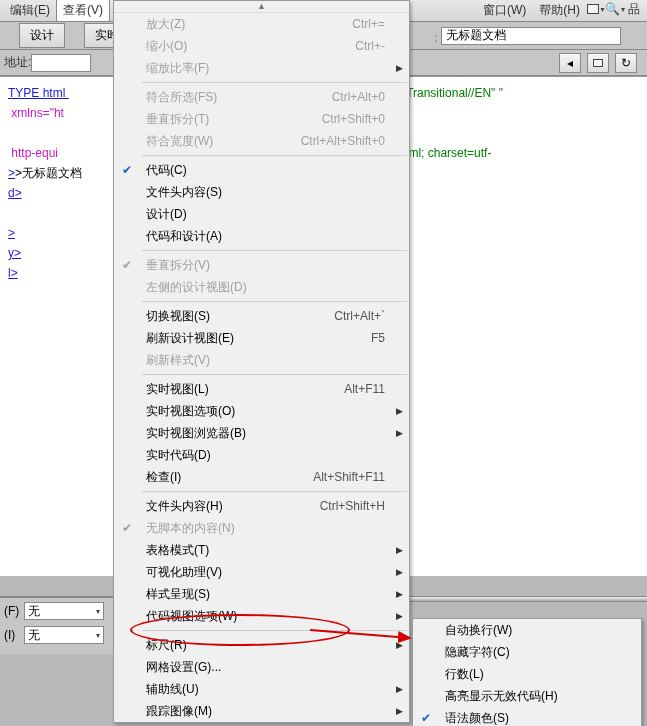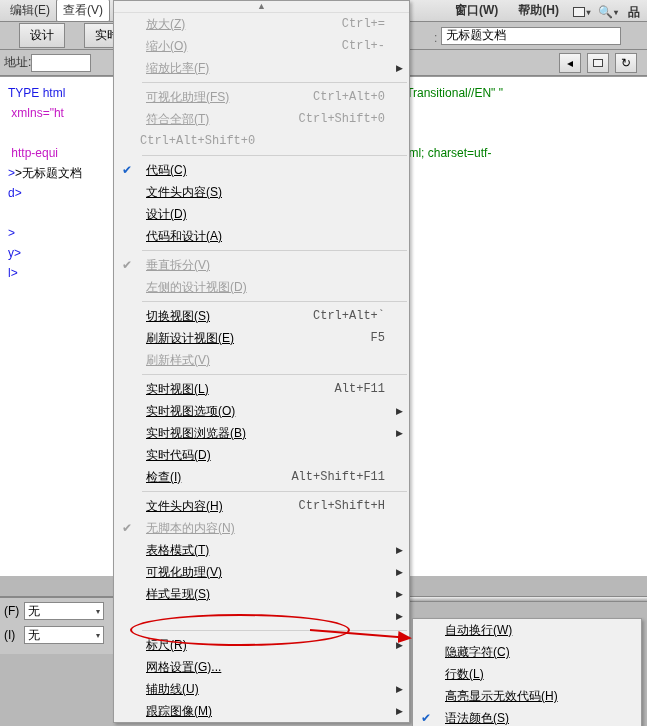--- a/index.html
+++ b/index.html
@@ -1,48 +1,48 @@
 <!DOCTYPE html>
 <html><head>
 <meta charset="utf-8">
 <style>
 * { margin: 0; padding: 0; box-sizing: border-box; font-family: "Microsoft YaHei", Tahoma, sans-serif; font-size: 12px; }
 body { background: #b8b8b8; width: 647px; height: 726px; overflow: hidden; position: relative; }
 
 .topbar { height: 22px; background: linear-gradient(#e8e8e8,#d6d6d6); border-bottom: 1px solid #888; display: flex; align-items: center; padding: 0 4px; }
 .topbar .mitem { padding: 2px 6px; color: #333; }
 .topbar .mitem.active { background: #fff; border: 1px solid #888; border-radius: 2px; }
-.topbar .right { margin-left: auto; display: flex; gap: 8px; align-items: flex-end; color: #333; font-weight: bold; }
+.topbar .right { margin-left: auto; display: flex; gap: 1px; align-items: flex-start; color: #333; }
 .ticon { width: 18px; height: 18px; display: inline-flex; align-items: center; justify-content: center; }
 .sq { width: 12px; height: 10px; border: 1px solid #444; background: #f4f4f4; }
 .dd { font-size: 8px; color: #444; margin-left: 1px; }
 
 .secondbar { height: 28px; background: #c6c6c6; border-bottom: 1px solid #888; display: flex; align-items: center; }
 .tab { padding: 3px 10px; background: linear-gradient(#f0f0f0,#d8d8d8); border: 1px solid #888; margin-left: 19px; }
 .docfield { margin-left: 280px; display: flex; align-items: flex-end; }
 .docfield input { width: 180px; height: 18px; border: 1px solid #888; padding: 0 4px; background: #fff; }
 
 .addrbar { height: 26px; background: #c6c6c6; display: flex; align-items: center; border-bottom: 1px solid #888; padding-left: 4px; }
 .addrbar .lbl { color: #333; }
 .addrbar input { width: 60px; height: 18px; border: 1px solid #888; }
 .addrbar .sep { margin-left: auto; display:flex; gap:6px; padding-right:10px;}
 .tbtn { width: 22px; height: 20px; border: 1px solid #888; background: linear-gradient(#f6f6f6,#ddd); display:flex; align-items:center; justify-content:center;}
 
 .code { background: #fff; padding: 6px 8px; line-height: 20px; font-family: Consolas, "Courier New", monospace; font-size: 14px; border-top: 1px solid #999; height: 500px; white-space: pre; }
 .c-pink { color: #c418c4; }
-.c-blue { color: #1a1ae6; }
+.c-blue { color: #1a1ae6; text-decoration: underline; }
 .c-green { color: #008000; }
 .c-black { color: #000000; }
 
 
 .menu { position: absolute; top: 0; left: 113px; width: 297px; background: #f0f0f0; border: 1px solid #9a9a9a; box-shadow: 2px 2px 3px rgba(0,0,0,.25); }
 .mrow { display: flex; align-items: center; height: 22px; padding: 0 18px 0 0; cursor: default; position: relative; }
 .mrow .chk { width: 26px; text-align: center; color: #1a62c9; }
-.mrow .txt { flex: 1; padding-left: 6px; color: #000; text-decoration: underline; }
-.mrow .short { color: #555; padding-right: 6px; font-family: Liberation Mono, monospace; }
+.mrow .txt { flex: 1; padding-left: 6px; color: #000; }
+.mrow .short { color: #555; padding-right: 6px; }
 .mrow .arr { position:absolute; right:6px; font-size: 9px; color: #333; }
 .mrow.disabled .txt, .mrow.disabled .short, .mrow.disabled .chk { color: #a0a0a0; }
 .msep { height: 1px; background: #d0d0d0; margin: 3px 2px 3px 28px; }
 .scrolltop { height: 12px; text-align: center; color: #777; font-size: 9px; border-bottom: 1px solid #ddd; }
 
 
 .oval { position: absolute; left: 130px; top: 614px; width: 220px; height: 32px; border: 2px solid #d40000; border-radius: 50%; pointer-events: none; }
 .arrow-svg { position: absolute; left: 310px; top: 622px; pointer-events: none; }
 
 
@@ -139,30 +139,31 @@
       <span class="short">Ctrl+-</span>
     </div>
   <div class="mrow disabled">
       <span class="chk"></span>
       <span class="txt">缩放比率(F)</span>
       <span class="arr">▶</span>
     </div>
   <div class="msep"></div>
   <div class="mrow disabled">
       <span class="chk"></span>
-      <span class="txt">可视化助理(FS)</span>
+      <span class="txt">符合所选(FS)</span>
       <span class="short">Ctrl+Alt+0</span>
     </div>
   <div class="mrow disabled">
       <span class="chk"></span>
-      <span class="txt">符合全部(T)</span>
+      <span class="txt">垂直拆分(T)</span>
       <span class="short">Ctrl+Shift+0</span>
     </div>
   <div class="mrow disabled">
       <span class="chk"></span>
+      <span class="txt">符合宽度(W)</span>
       <span class="short">Ctrl+Alt+Shift+0</span>
     </div>
   <div class="msep"></div>
   <div class="mrow">
       <span class="chk">✔</span>
       <span class="txt">代码(C)</span>
     </div>
   <div class="mrow">
       <span class="chk"></span>
       <span class="txt">文件头内容(S)</span>
@@ -244,20 +245,21 @@
       <span class="txt">可视化助理(V)</span>
       <span class="arr">▶</span>
     </div>
   <div class="mrow">
       <span class="chk"></span>
       <span class="txt">样式呈现(S)</span>
       <span class="arr">▶</span>
     </div>
   <div class="mrow">
       <span class="chk"></span>
+      <span class="txt">代码视图选项(W)</span>
       <span class="arr">▶</span>
     </div>
   <div class="msep"></div>
   <div class="mrow">
       <span class="chk"></span>
       <span class="txt">标尺(R)</span>
       <span class="arr">▶</span>
     </div>
   <div class="mrow">
       <span class="chk"></span>

